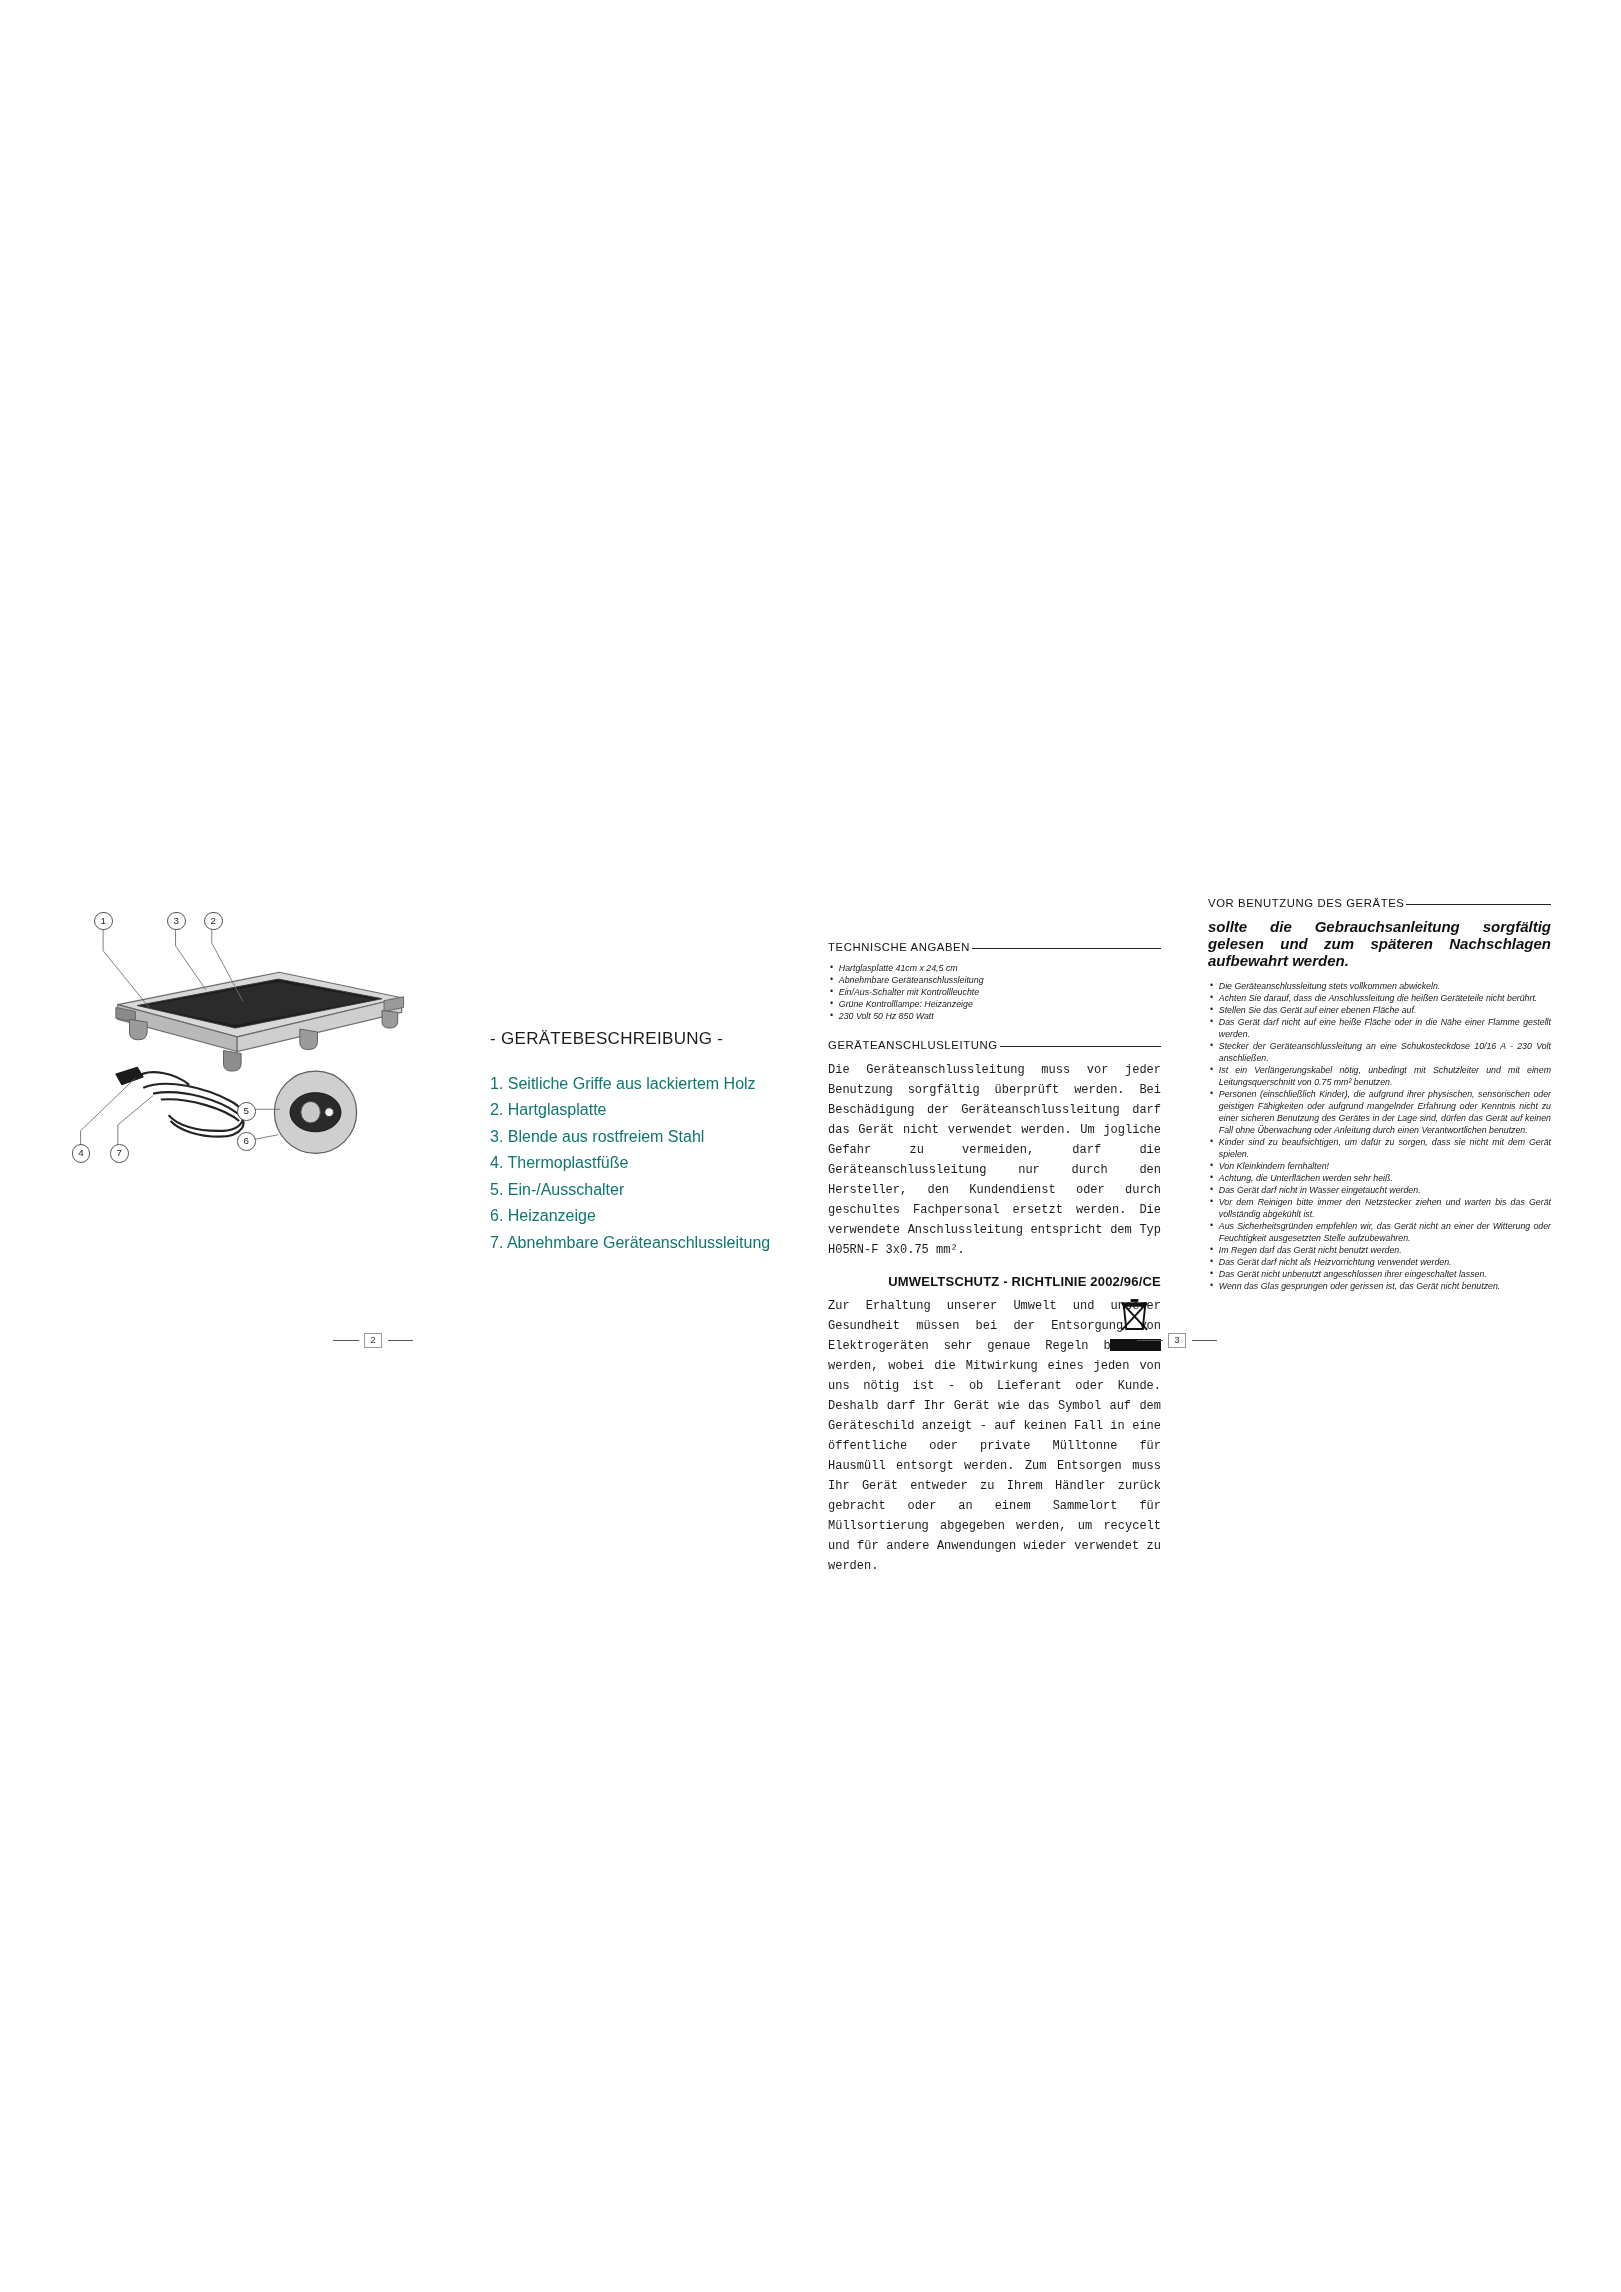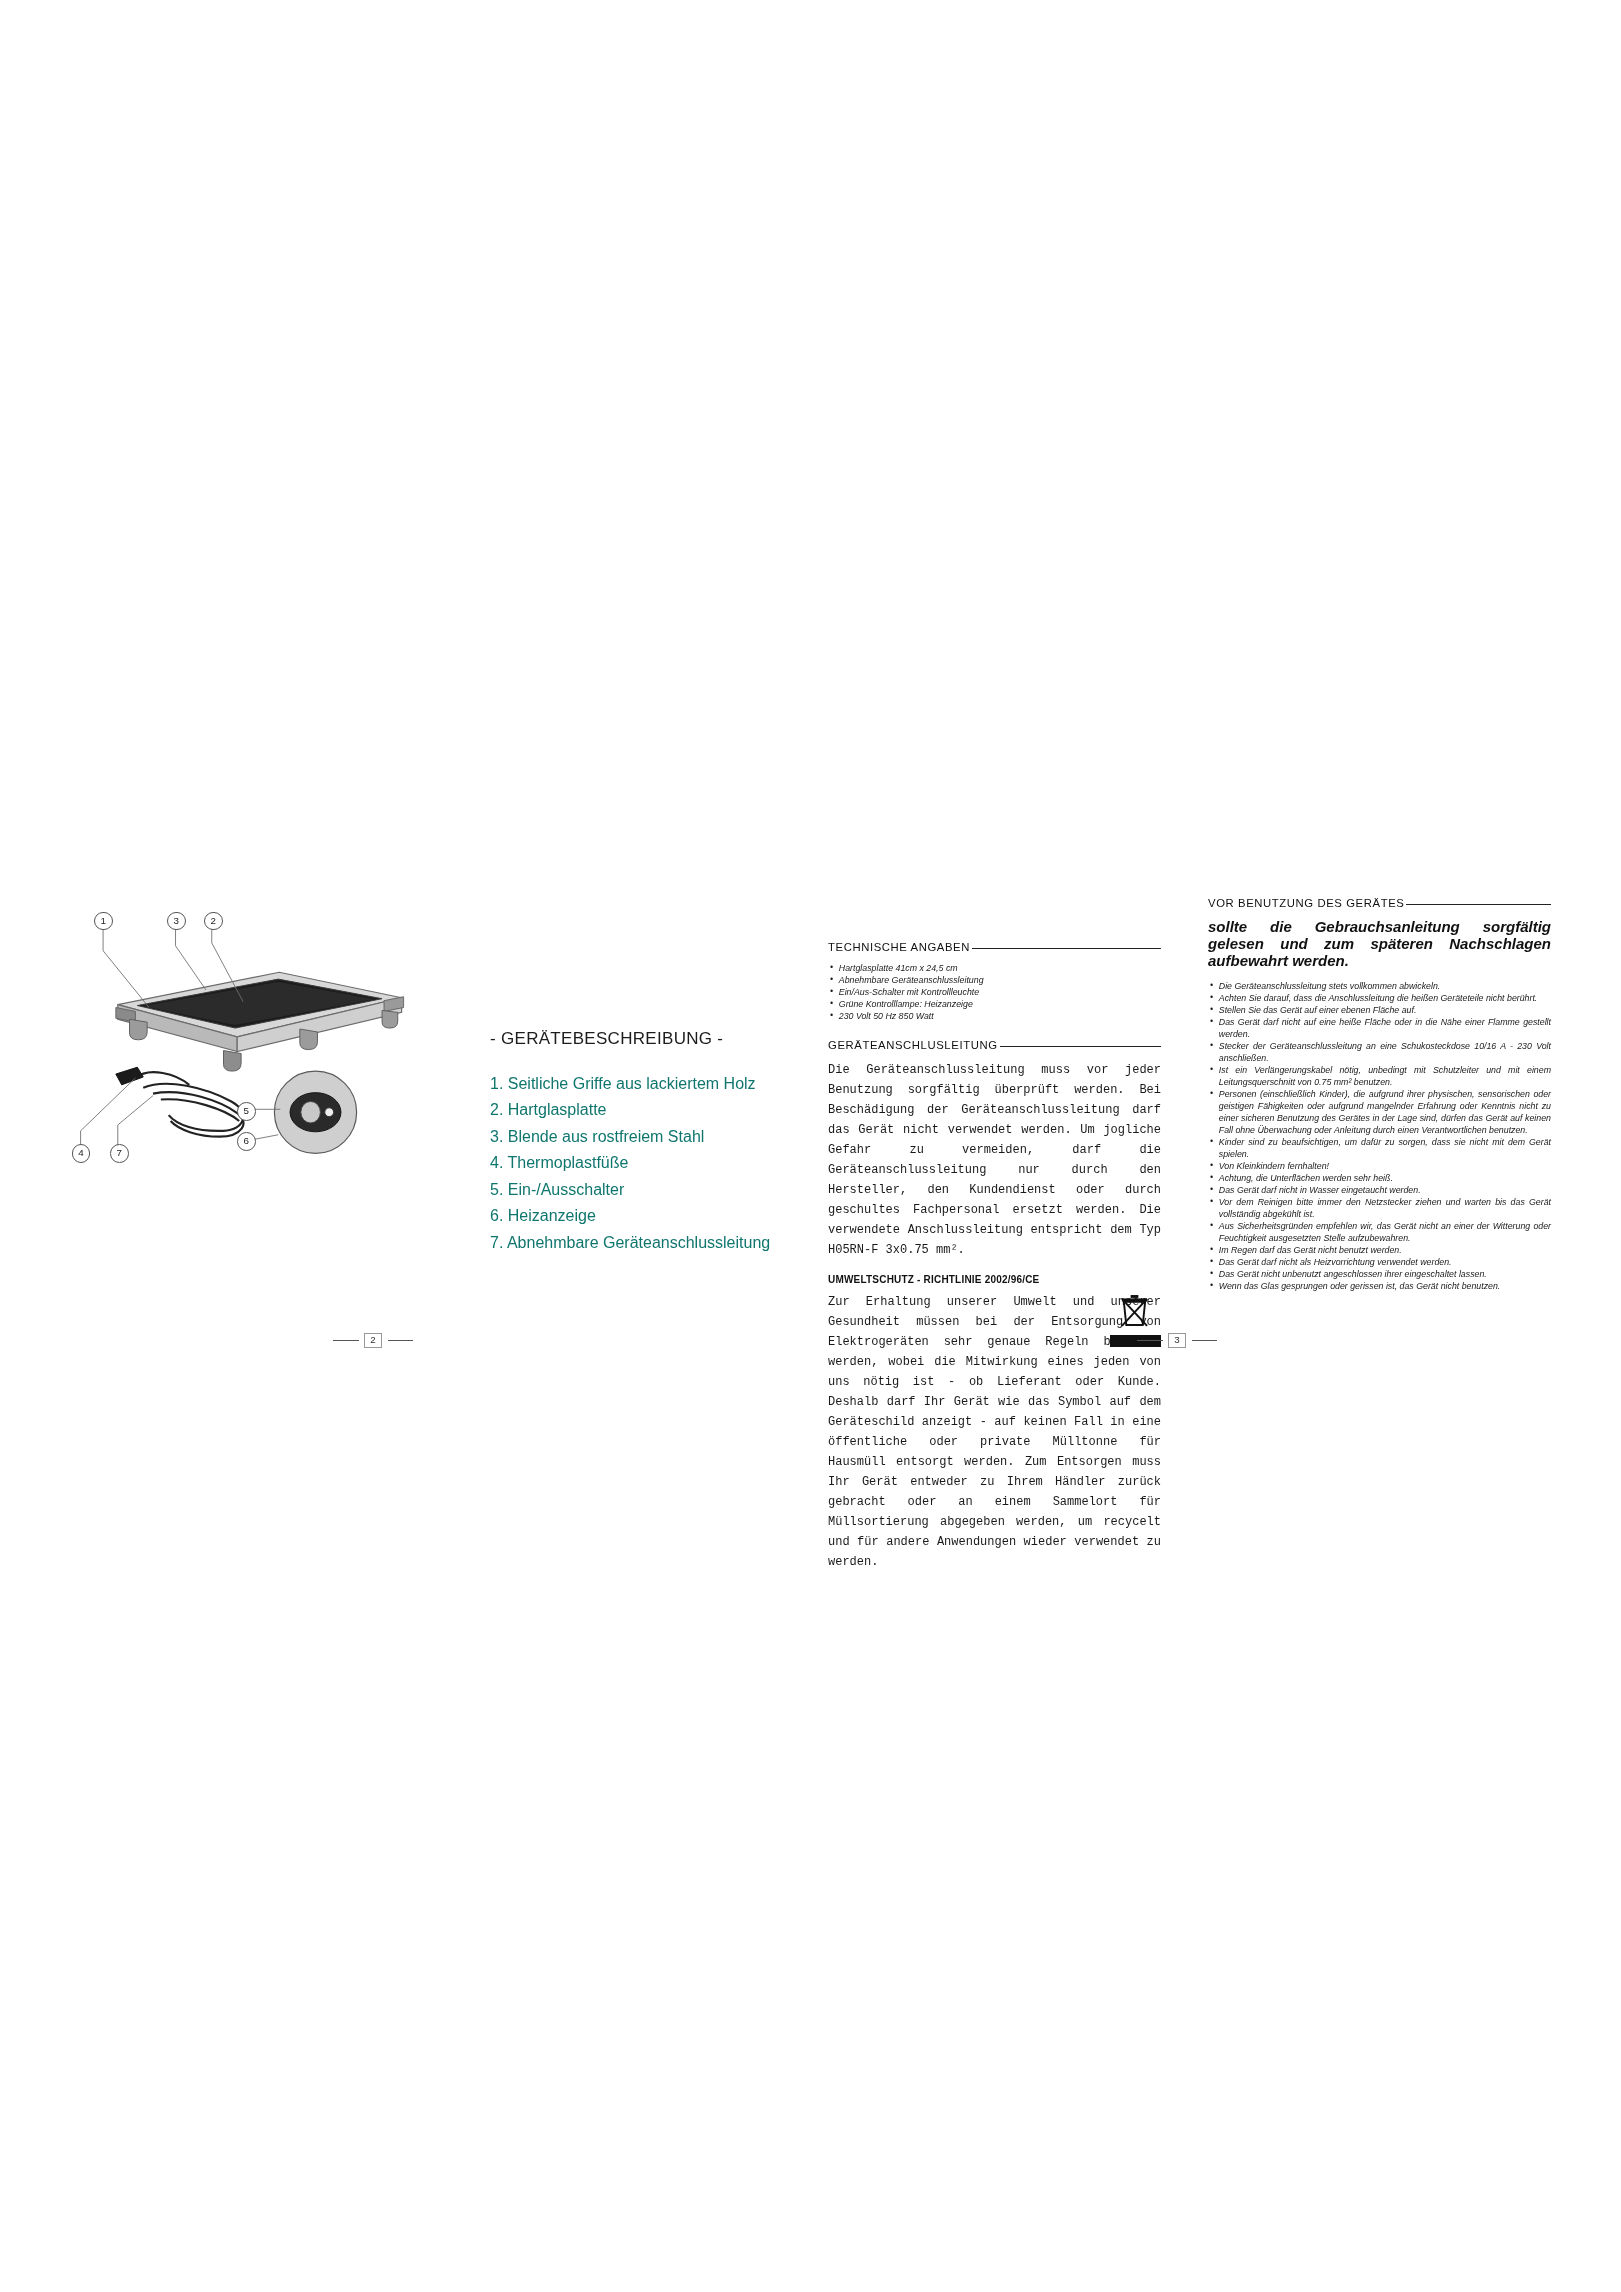--- a/index.html
+++ b/index.html
@@ -128,25 +128,26 @@
   .sec-head .line {
     flex: 1;
     height: 1px;
     background: #222;
     margin-left: 2px;
     position: relative;
     top: -2px;
   }
 
   .sub-head {
-    font-size: 10px;
+    font-size: 13px;
     font-weight: bold;
     letter-spacing: 0.2px;
     color: #111;
     margin: 13.7px 0 6.9px 0;
+    text-align: right;
   }
 
   ul.bullets {
     list-style: none;
     margin: 0 0 0 0;
     padding: 0;
     font-style: italic;
   }
   ul.bullets li {
     font-size: 8.8px;

